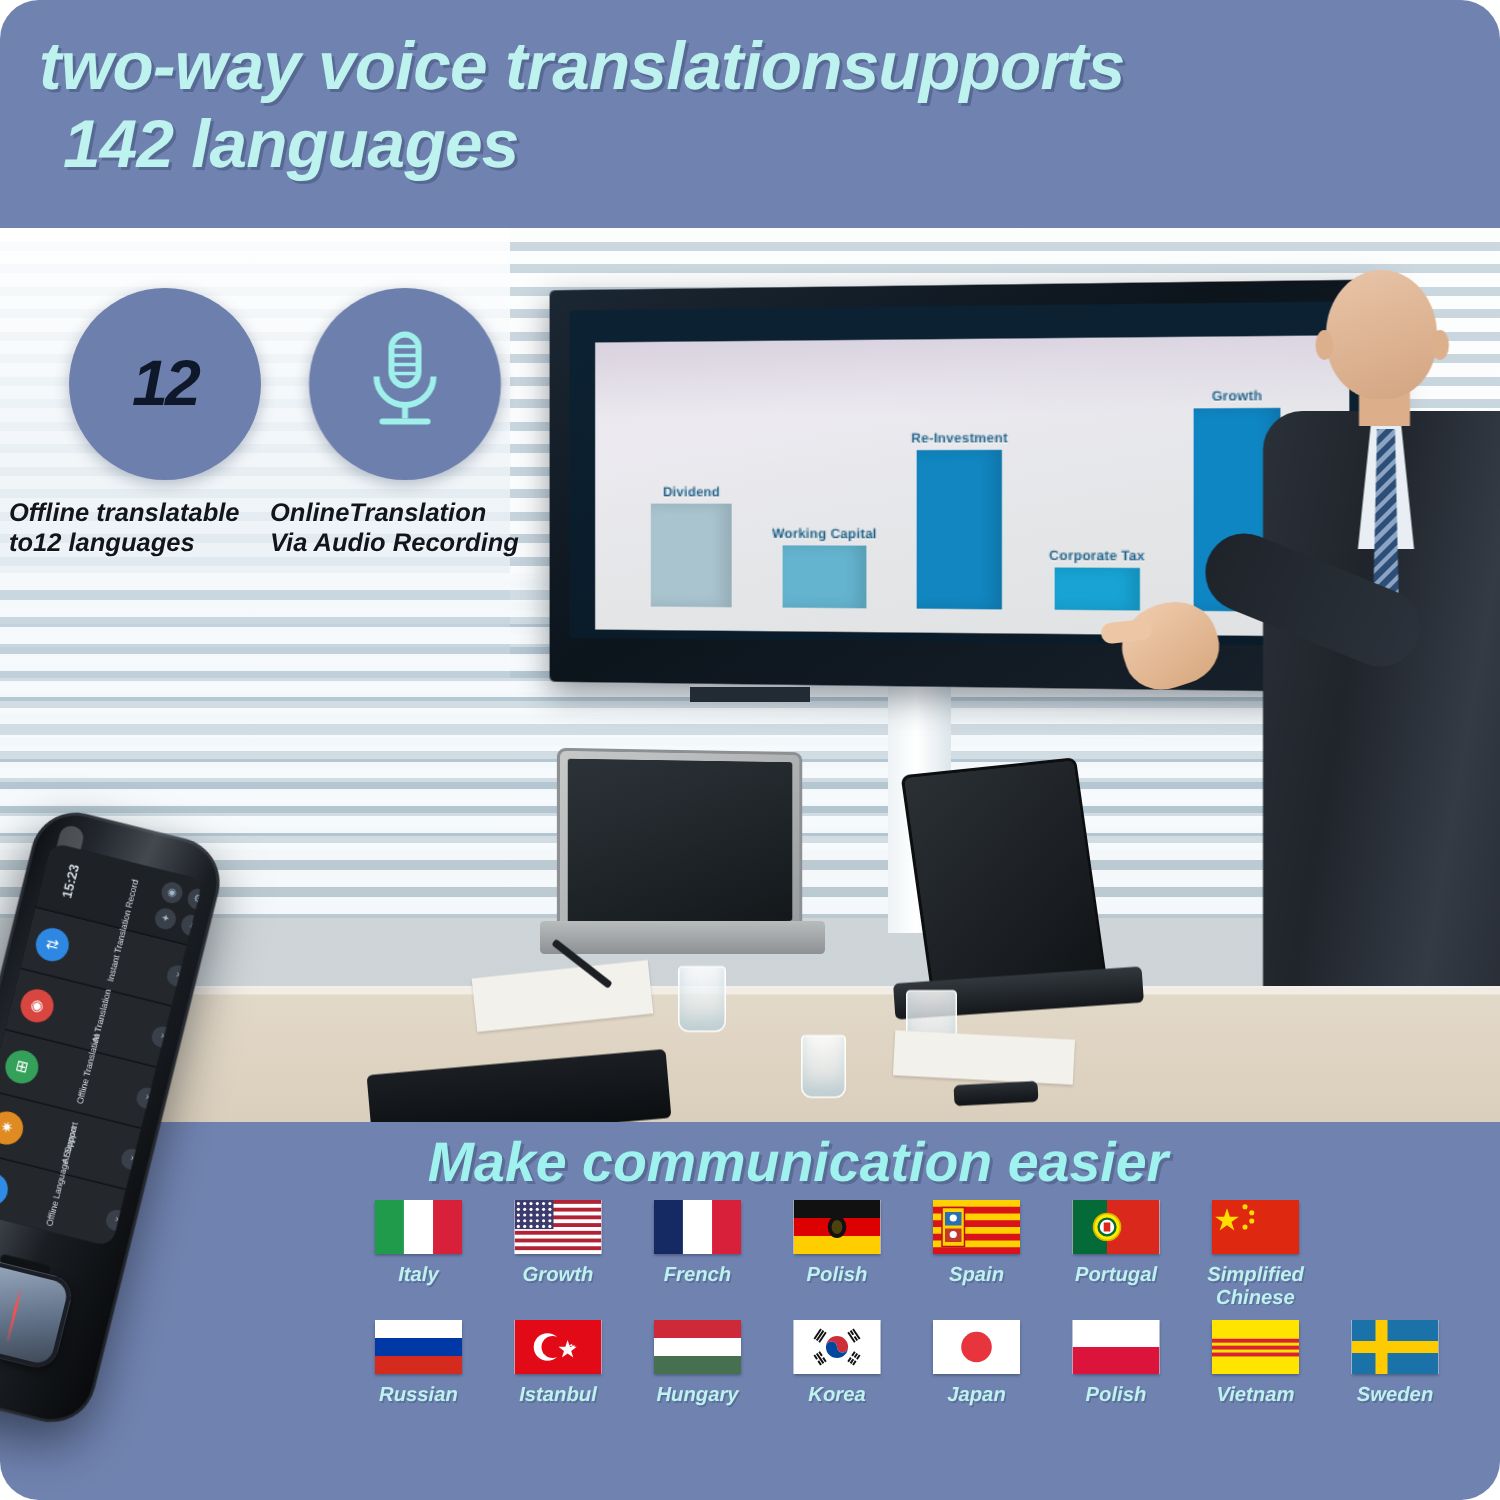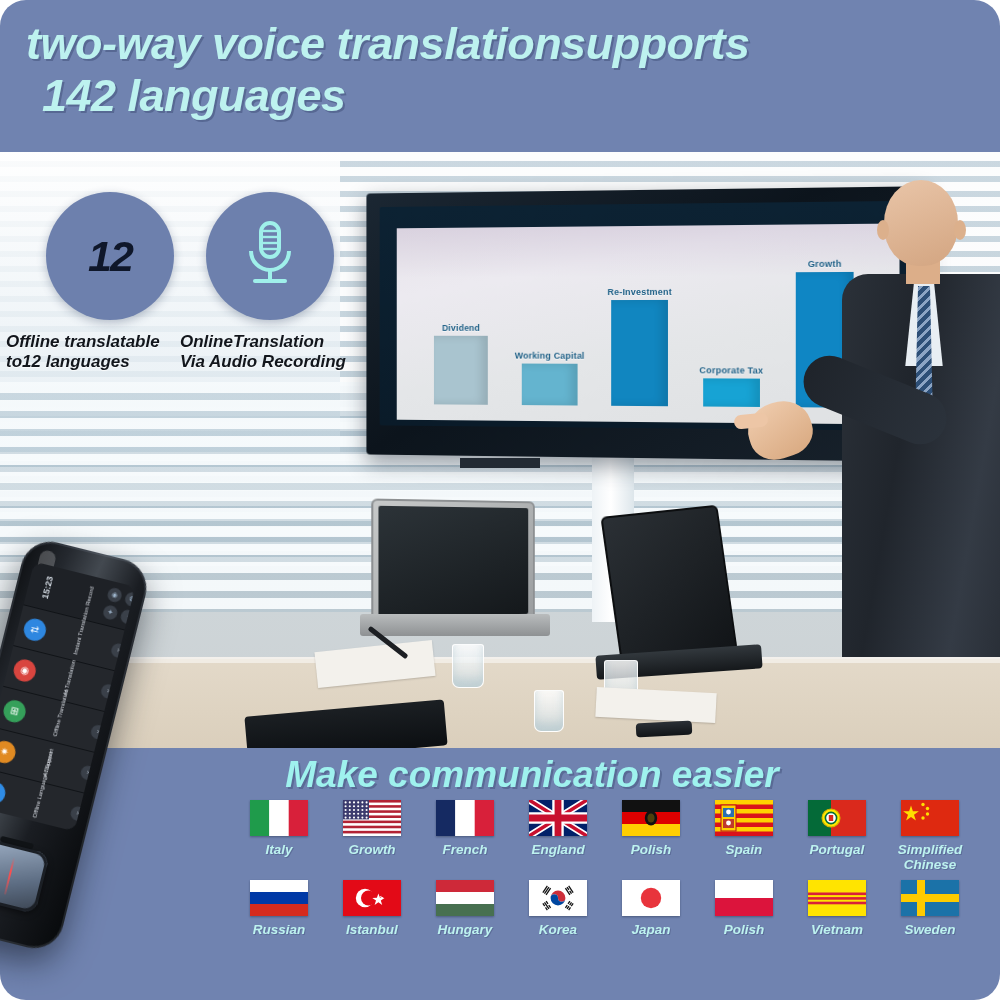--- a/index.html
+++ b/index.html
@@ -364,30 +364,20 @@
         <div class="flag-cell">
           <div class="flag"><svg width="58" height="36" viewBox="0 0 58 36" xmlns="http://www.w3.org/2000/svg">
               <rect width="19.3" height="36" fill="#152a62"></rect>
               <rect x="19.3" width="19.4" height="36" fill="#fff"></rect>
               <rect x="38.7" width="19.3" height="36" fill="#d8203a"></rect>
             </svg></div>
           <div class="flag-name">French</div>
         </div>
         <div class="flag-cell">
           <div class="flag"><svg width="58" height="36" viewBox="0 0 58 36" xmlns="http://www.w3.org/2000/svg">
-              <rect width="58" height="36" fill="#012169"></rect>
-              <path d="M0,0 L58,36 M58,0 L0,36" stroke="#fff" stroke-width="7"></path>
-              <path d="M0,0 L58,36 M58,0 L0,36" stroke="#C8102E" stroke-width="3.6"></path>
-              <path d="M29,0 V36 M0,18 H58" stroke="#fff" stroke-width="11.5"></path>
-              <path d="M29,0 V36 M0,18 H58" stroke="#C8102E" stroke-width="6.8"></path>
-            </svg></div>
-          <div class="flag-name">England</div>
-        </div>
-        <div class="flag-cell">
-          <div class="flag"><svg width="58" height="36" viewBox="0 0 58 36" xmlns="http://www.w3.org/2000/svg">
               <rect width="58" height="12" fill="#111"></rect>
               <rect y="12" width="58" height="12" fill="#dd0000"></rect>
               <rect y="24" width="58" height="12" fill="#ffce00"></rect>
               <g transform="translate(29,18)">
                 <ellipse rx="6.2" ry="7.4" fill="#111"></ellipse>
                 <ellipse rx="3.6" ry="4.6" fill="#ffce00" opacity=".25"></ellipse>
               </g>
             </svg></div>
           <div class="flag-name">Polish</div>
         </div>

